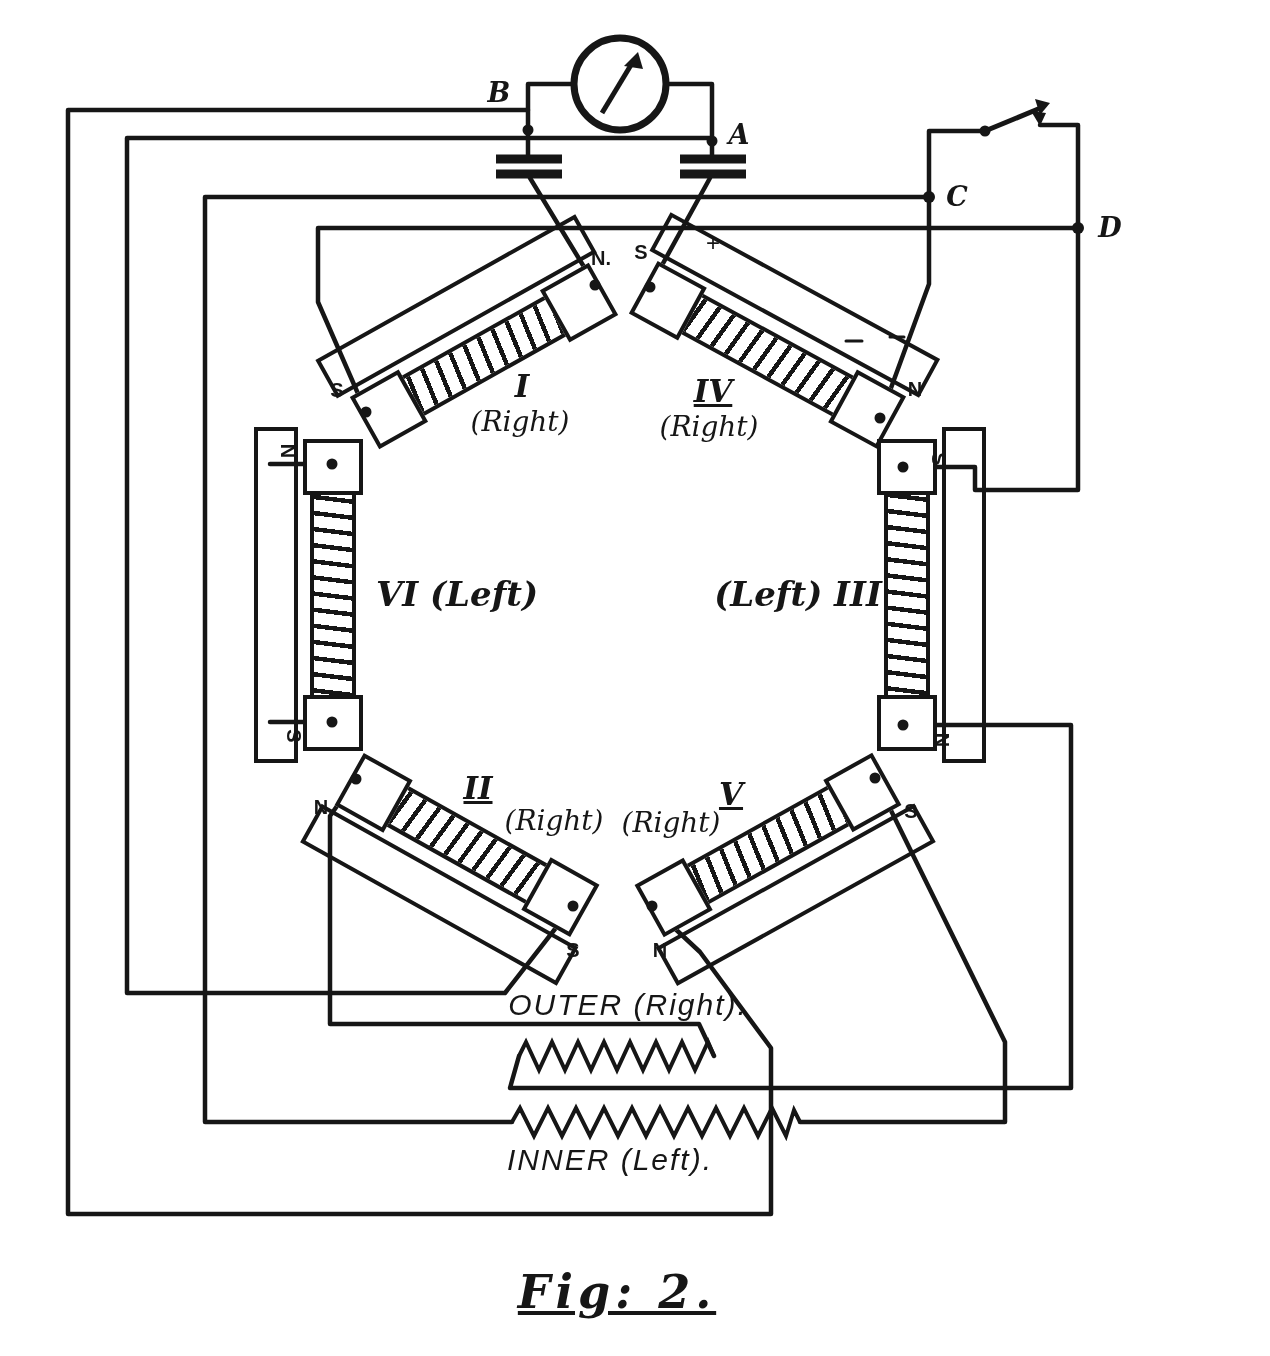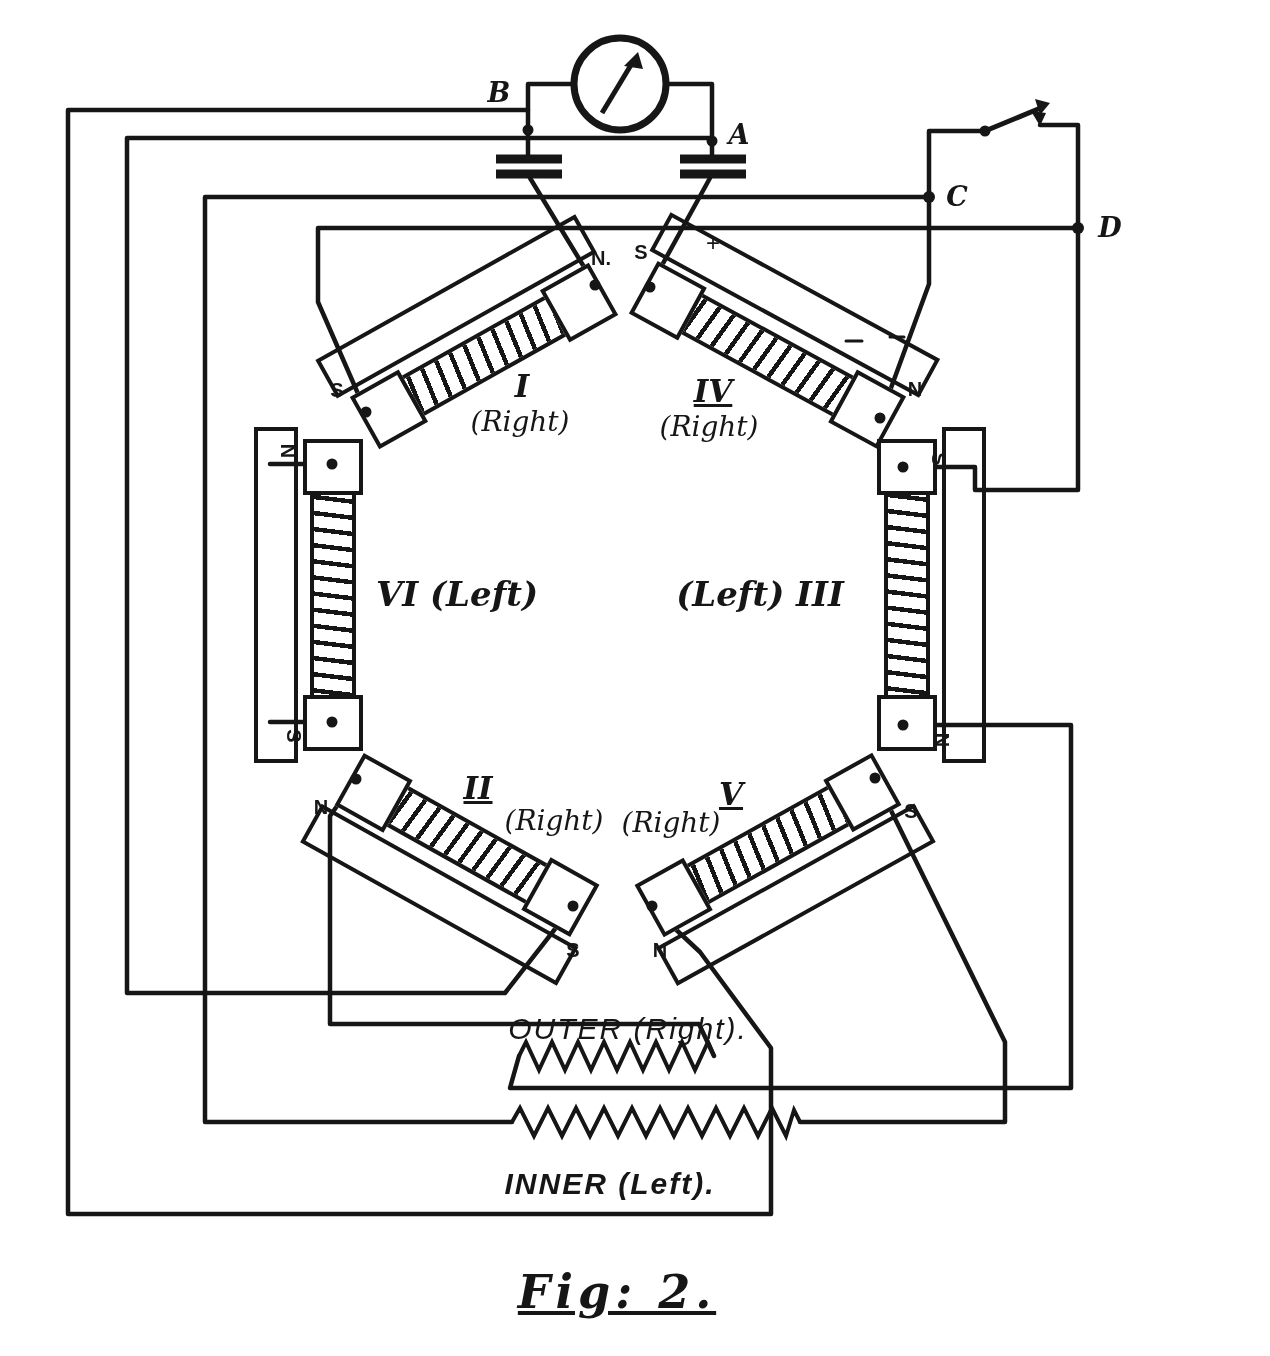--- a/index.html
+++ b/index.html
@@ -17,22 +17,22 @@
   .pad.s{left:-6px}.pad.e{right:-6px}
   
   .lbl{position:absolute;transform:translate(-50%,-50%);white-space:nowrap;line-height:1;}
   .letter{font:italic 700 27px "DejaVu Serif",serif;}
   .ns{font:700 20px "Liberation Sans",sans-serif;}
   .ns.rot{transform:translate(-50%,-50%) rotate(90deg);}
   .num{font:italic 700 31px "DejaVu Serif",serif;}
   .num.ul{text-decoration:underline;}
   .wind{font:italic 28px "DejaVu Serif",serif;}
   .combo{font:italic 700 34px "DejaVu Serif",serif;text-align:right;}
-  .res{font:italic 30px "Liberation Sans",sans-serif;letter-spacing:2px;margin-top:24px;}
-  .res.bold{font-weight:700;}
+  .res{font:italic 30px "Liberation Sans",sans-serif;letter-spacing:2px;}
+  .res.bold{font-weight:400;}
   .fig{font:italic 700 46px "DejaVu Serif",serif;letter-spacing:5px;text-decoration:underline;}
   .plus{font:400 24px "Liberation Sans",sans-serif;}
 </style>
 </head>
 <body>
 
 <div class="canvas">
 
   <svg class="layer wires" width="1270" height="1356">
     <path d="M528 110 H68 V1214 H771 V1048 L700 952 L655 910"></path>
@@ -149,21 +149,21 @@
   <div class="lbl ns" style="left:915px;top:389px">N</div>
   <div class="lbl num ul" style="left:713px;top:391px">IV</div>
   <div class="lbl wind" style="left:709px;top:426px">(Right)</div>
 
   <div class="lbl ns rot" style="left:287px;top:451px">N</div>
   <div class="lbl ns rot" style="left:293px;top:736px">S</div>
   <div class="lbl combo" style="left:457px;top:594px">VI (Left)</div>
 
   <div class="lbl ns rot" style="left:938px;top:459px">S</div>
   <div class="lbl ns rot" style="left:941px;top:740px">N</div>
-  <div class="lbl combo" style="left:760px;top:594px">(Left) III</div>
+  <div class="lbl combo" style="left:798px;top:594px">(Left) III</div>
 
   <div class="lbl ns" style="left:321px;top:807px">N</div>
   <div class="lbl ns" style="left:573px;top:950px">S</div>
   <div class="lbl num ul" style="left:478px;top:788px">II</div>
   <div class="lbl wind" style="left:554px;top:820px">(Right)</div>
 
   <div class="lbl ns" style="left:660px;top:950px">N</div>
   <div class="lbl ns" style="left:911px;top:811px">S</div>
   <div class="lbl num ul" style="left:731px;top:794px">V</div>
   <div class="lbl wind" style="left:671px;top:822px">(Right)</div>

